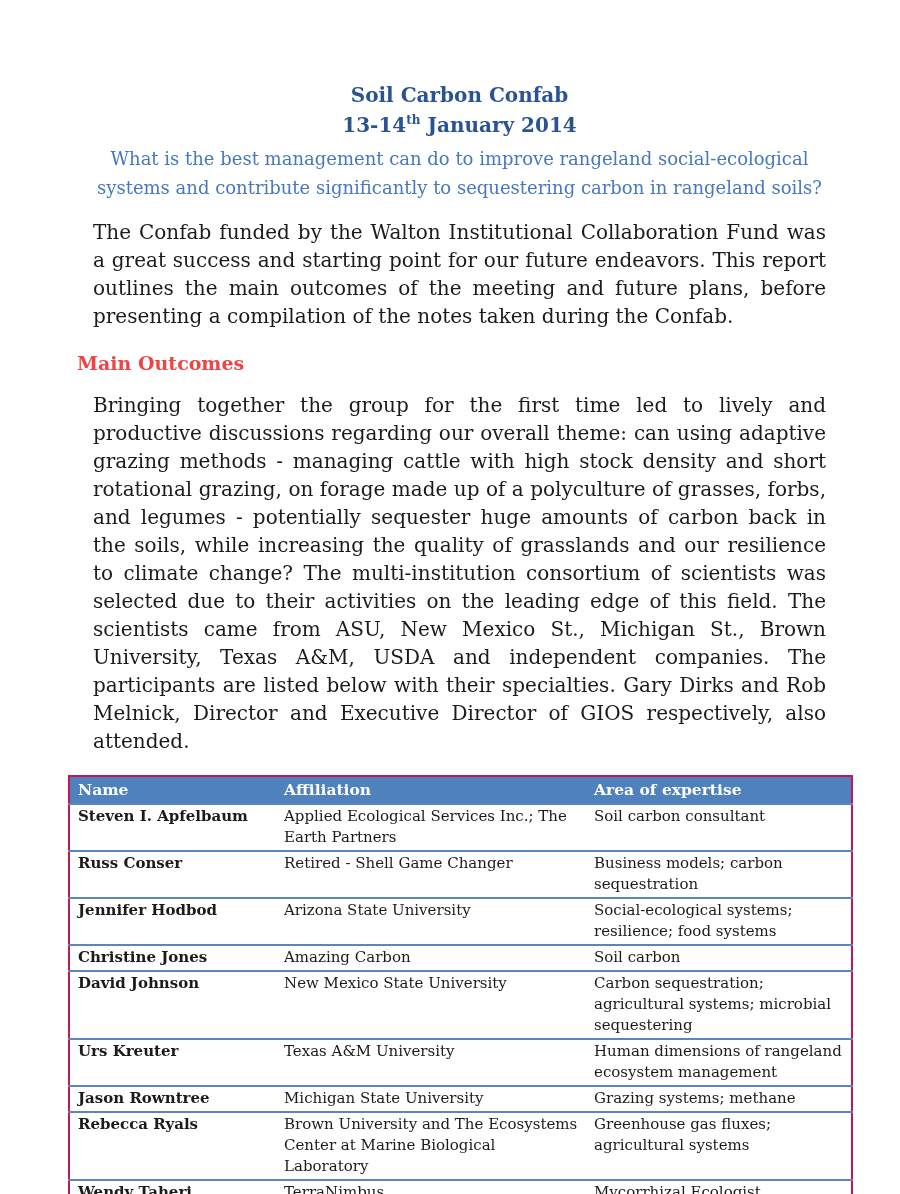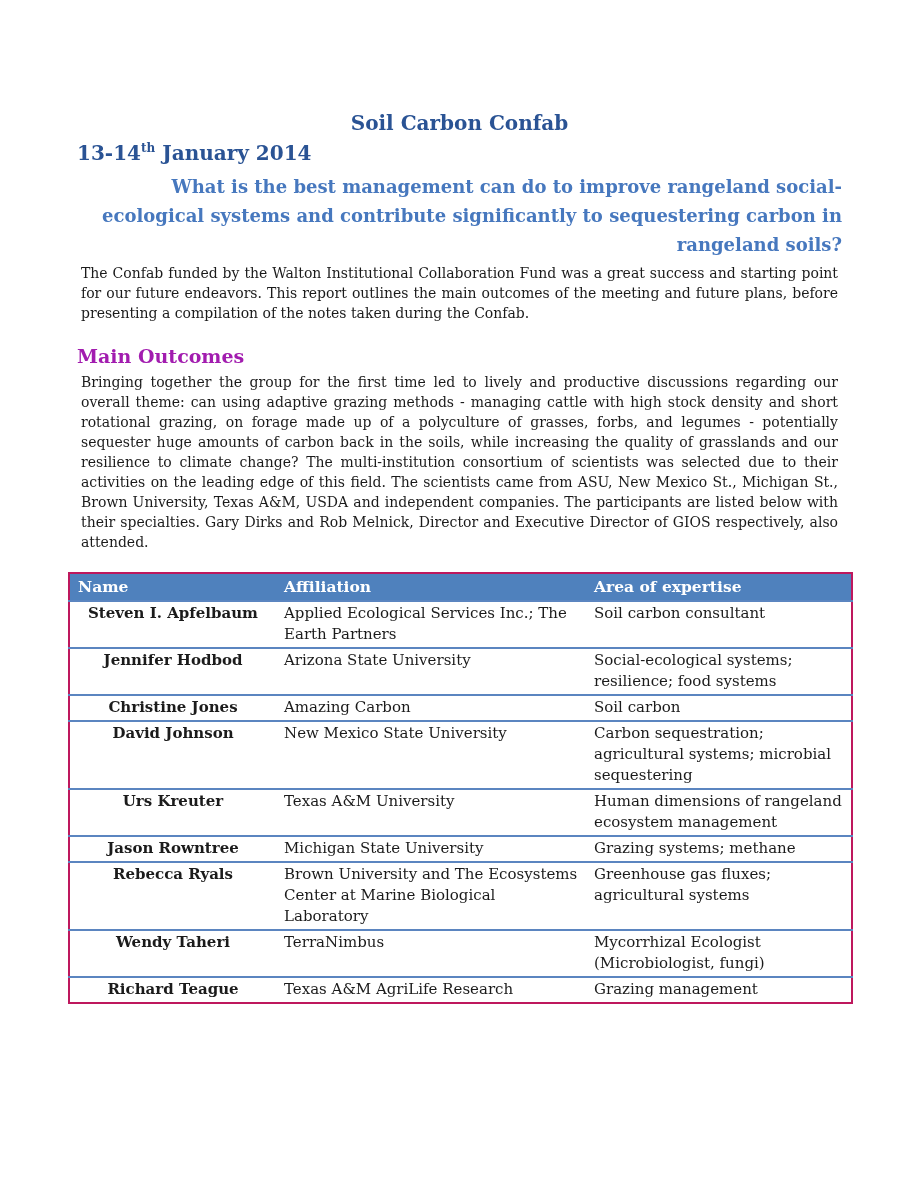--- a/index.html
+++ b/index.html
@@ -8,64 +8,64 @@
     background: #ffffff;
   }
   body {
     width: 900px; height: 1194px;
     font-family: "DejaVu Serif", "Liberation Serif", serif;
     color: #1b1b1b;
     overflow: hidden;
   }
   .page {
     width: 900px; height: 1110px;
-    padding: 108px 58px 0 77px;
+    padding: 80px 58px 0 77px;
   }
   .doc-title {
     margin: 0;
     font-size: 20px;
     line-height: 30px;
     font-weight: bold;
     text-align: center;
     color: #2a5394;
   }
   .doc-date {
     margin: 0;
     font-size: 20px;
     line-height: 30px;
     font-weight: bold;
-    text-align: left;
+    text-align: center;
     color: #2a5394;
   }
   .doc-date sup {
     font-size: 12px;
     vertical-align: super;
     line-height: 0;
   }
   .doc-question {
     margin: 4px 0 0 0;
     font-size: 18px;
     line-height: 29px;
-    font-weight: bold;
-    text-align: right;
+    font-weight: normal;
+    text-align: center;
     color: #4778be;
   }
   p.body-par {
-    margin: 4px;
-    font-size: 14px;
-    line-height: 20px;
+    margin: 16px;
+    font-size: 20px;
+    line-height: 28px;
     text-align: justify;
   }
   .intro-par { margin-top: 27px; }
   .section-heading {
     margin: 21px 0 4px 0;
     font-size: 19px;
     line-height: 24px;
     font-weight: bold;
-    color: #a21caf;
+    color: #ef4444;
   }
   table.participants {
     margin: 20px 0 0 -9px;
     width: 783px;
     border-collapse: collapse;
     table-layout: fixed;
     font-size: 15px;
     line-height: 21px;
     border: 2px solid #be185d;
   }
@@ -80,21 +80,21 @@
     font-size: 15.5px;
     padding: 2px 8px 3px 8px;
     border: none;
   }
   table.participants td {
     padding: 1px 8px 2px 8px;
     vertical-align: top;
     border: none;
   }
   table.participants tbody tr { border-top: 2px solid #5b85c0; }
-  td.name-cell { font-weight: bold; text-align: center; }
+  td.name-cell { font-weight: bold; }
 </style>
 </head>
 <body>
 
 <div class="page">
 
   <h1 class="doc-title">Soil Carbon Confab</h1>
 
   <h2 class="doc-date"><span>13-14</span><sup>th</sup><span> January 2014</span></h2>
 
@@ -117,20 +117,25 @@
         <th>Name</th>
         <th>Affiliation</th>
         <th>Area of expertise</th>
       </tr>
     </thead>
     <tbody>
         <tr>
           <td class="name-cell">Steven I. Apfelbaum</td>
           <td>Applied Ecological Services Inc.; The Earth Partners</td>
           <td>Soil carbon consultant</td>
+        </tr>
+        <tr>
+          <td class="name-cell">Russ Conser</td>
+          <td>Retired - Shell Game Changer</td>
+          <td>Business models; carbon sequestration</td>
         </tr>
         <tr>
           <td class="name-cell">Jennifer Hodbod</td>
           <td>Arizona State University</td>
           <td>Social-ecological systems; resilience; food systems</td>
         </tr>
         <tr>
           <td class="name-cell">Christine Jones</td>
           <td>Amazing Carbon</td>
           <td>Soil carbon</td>

